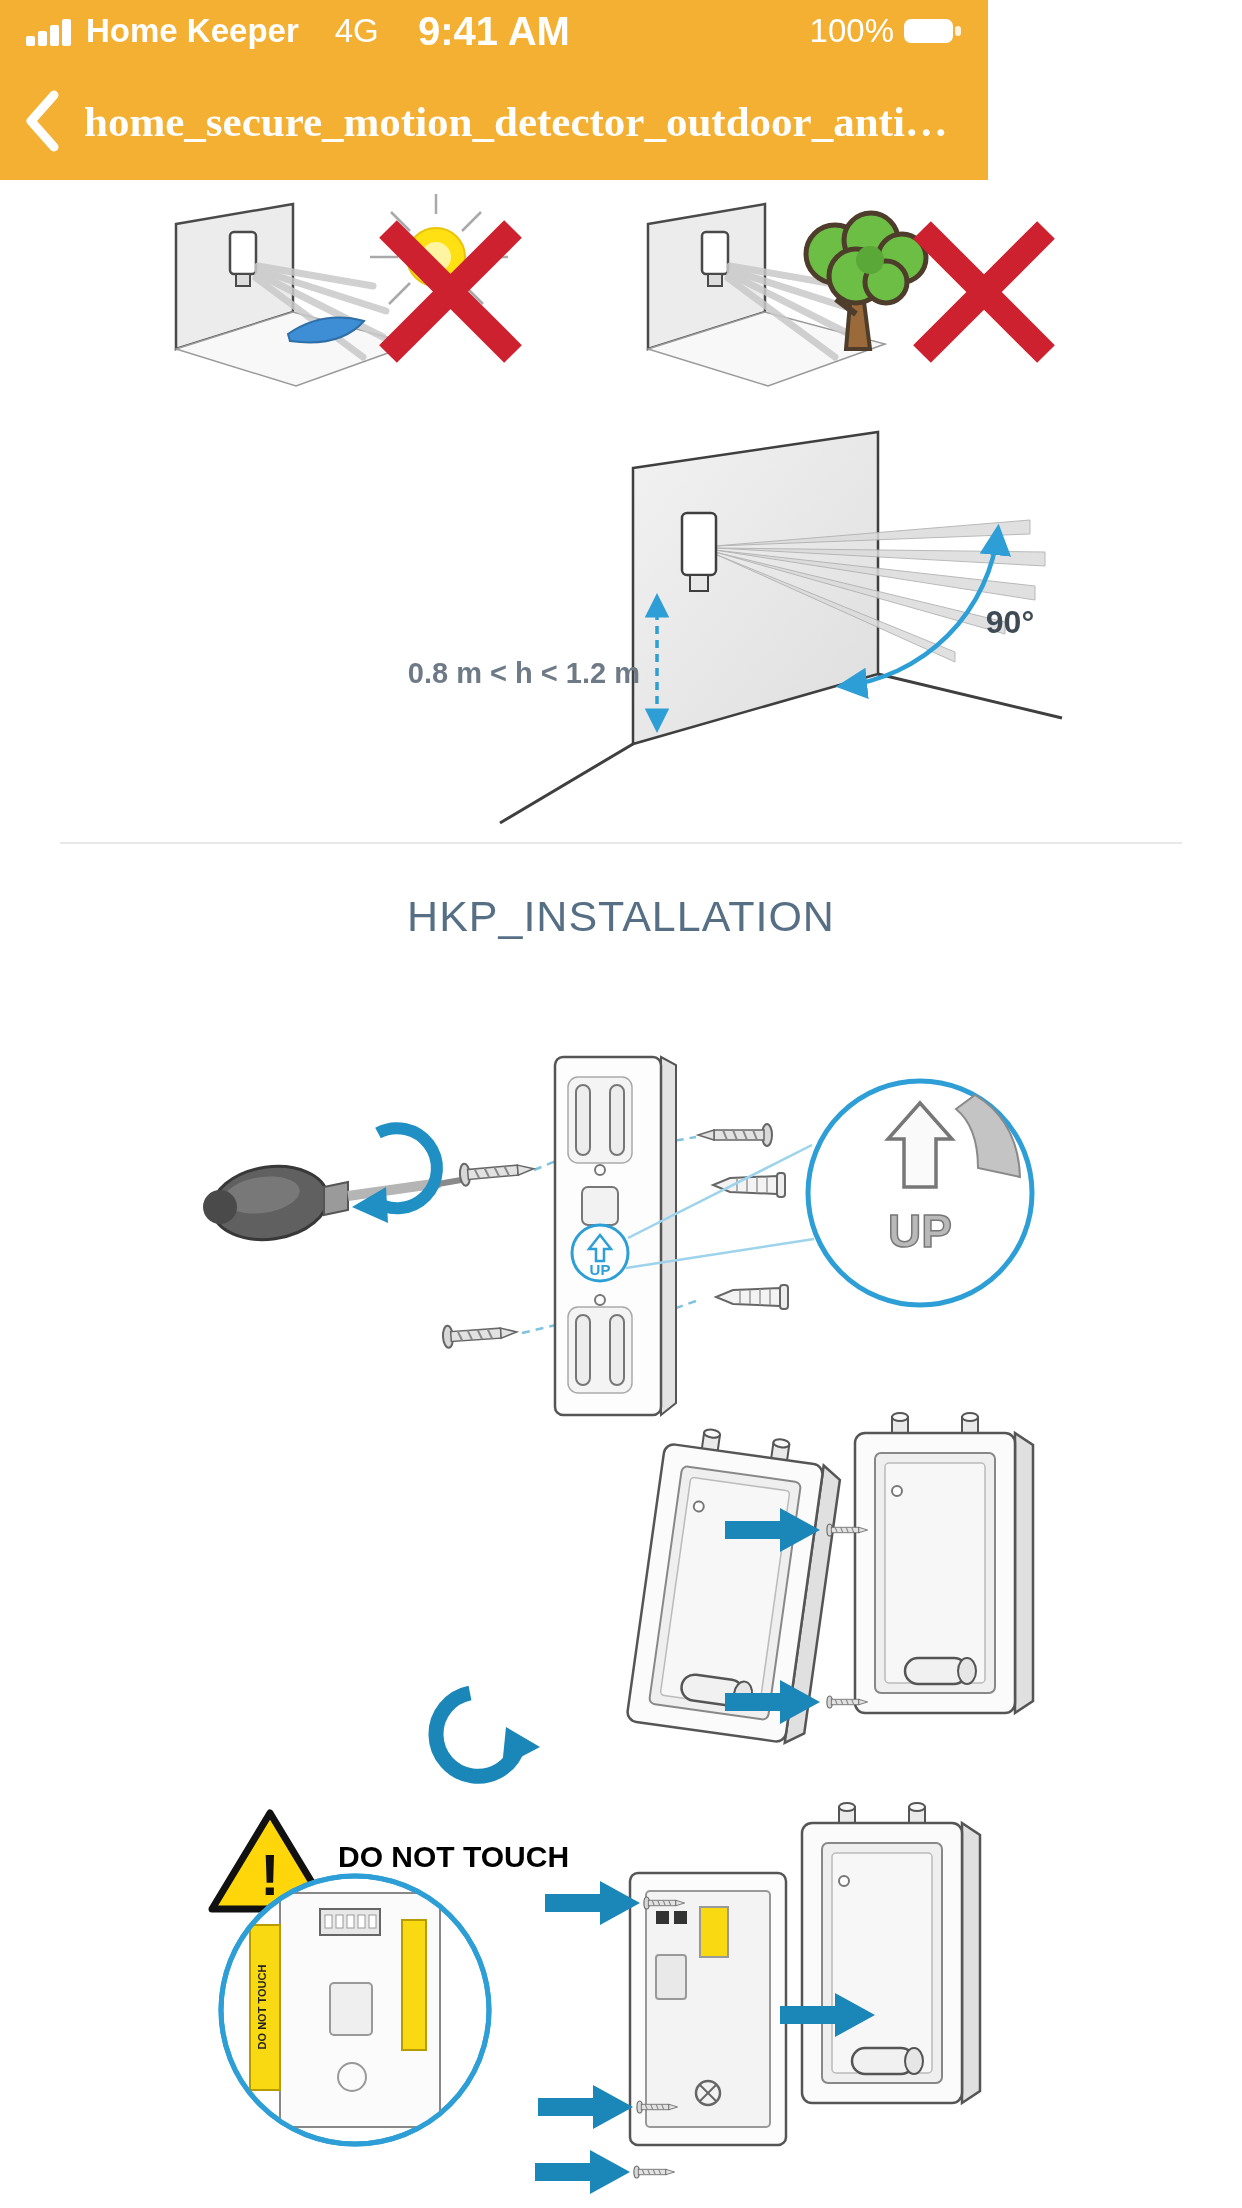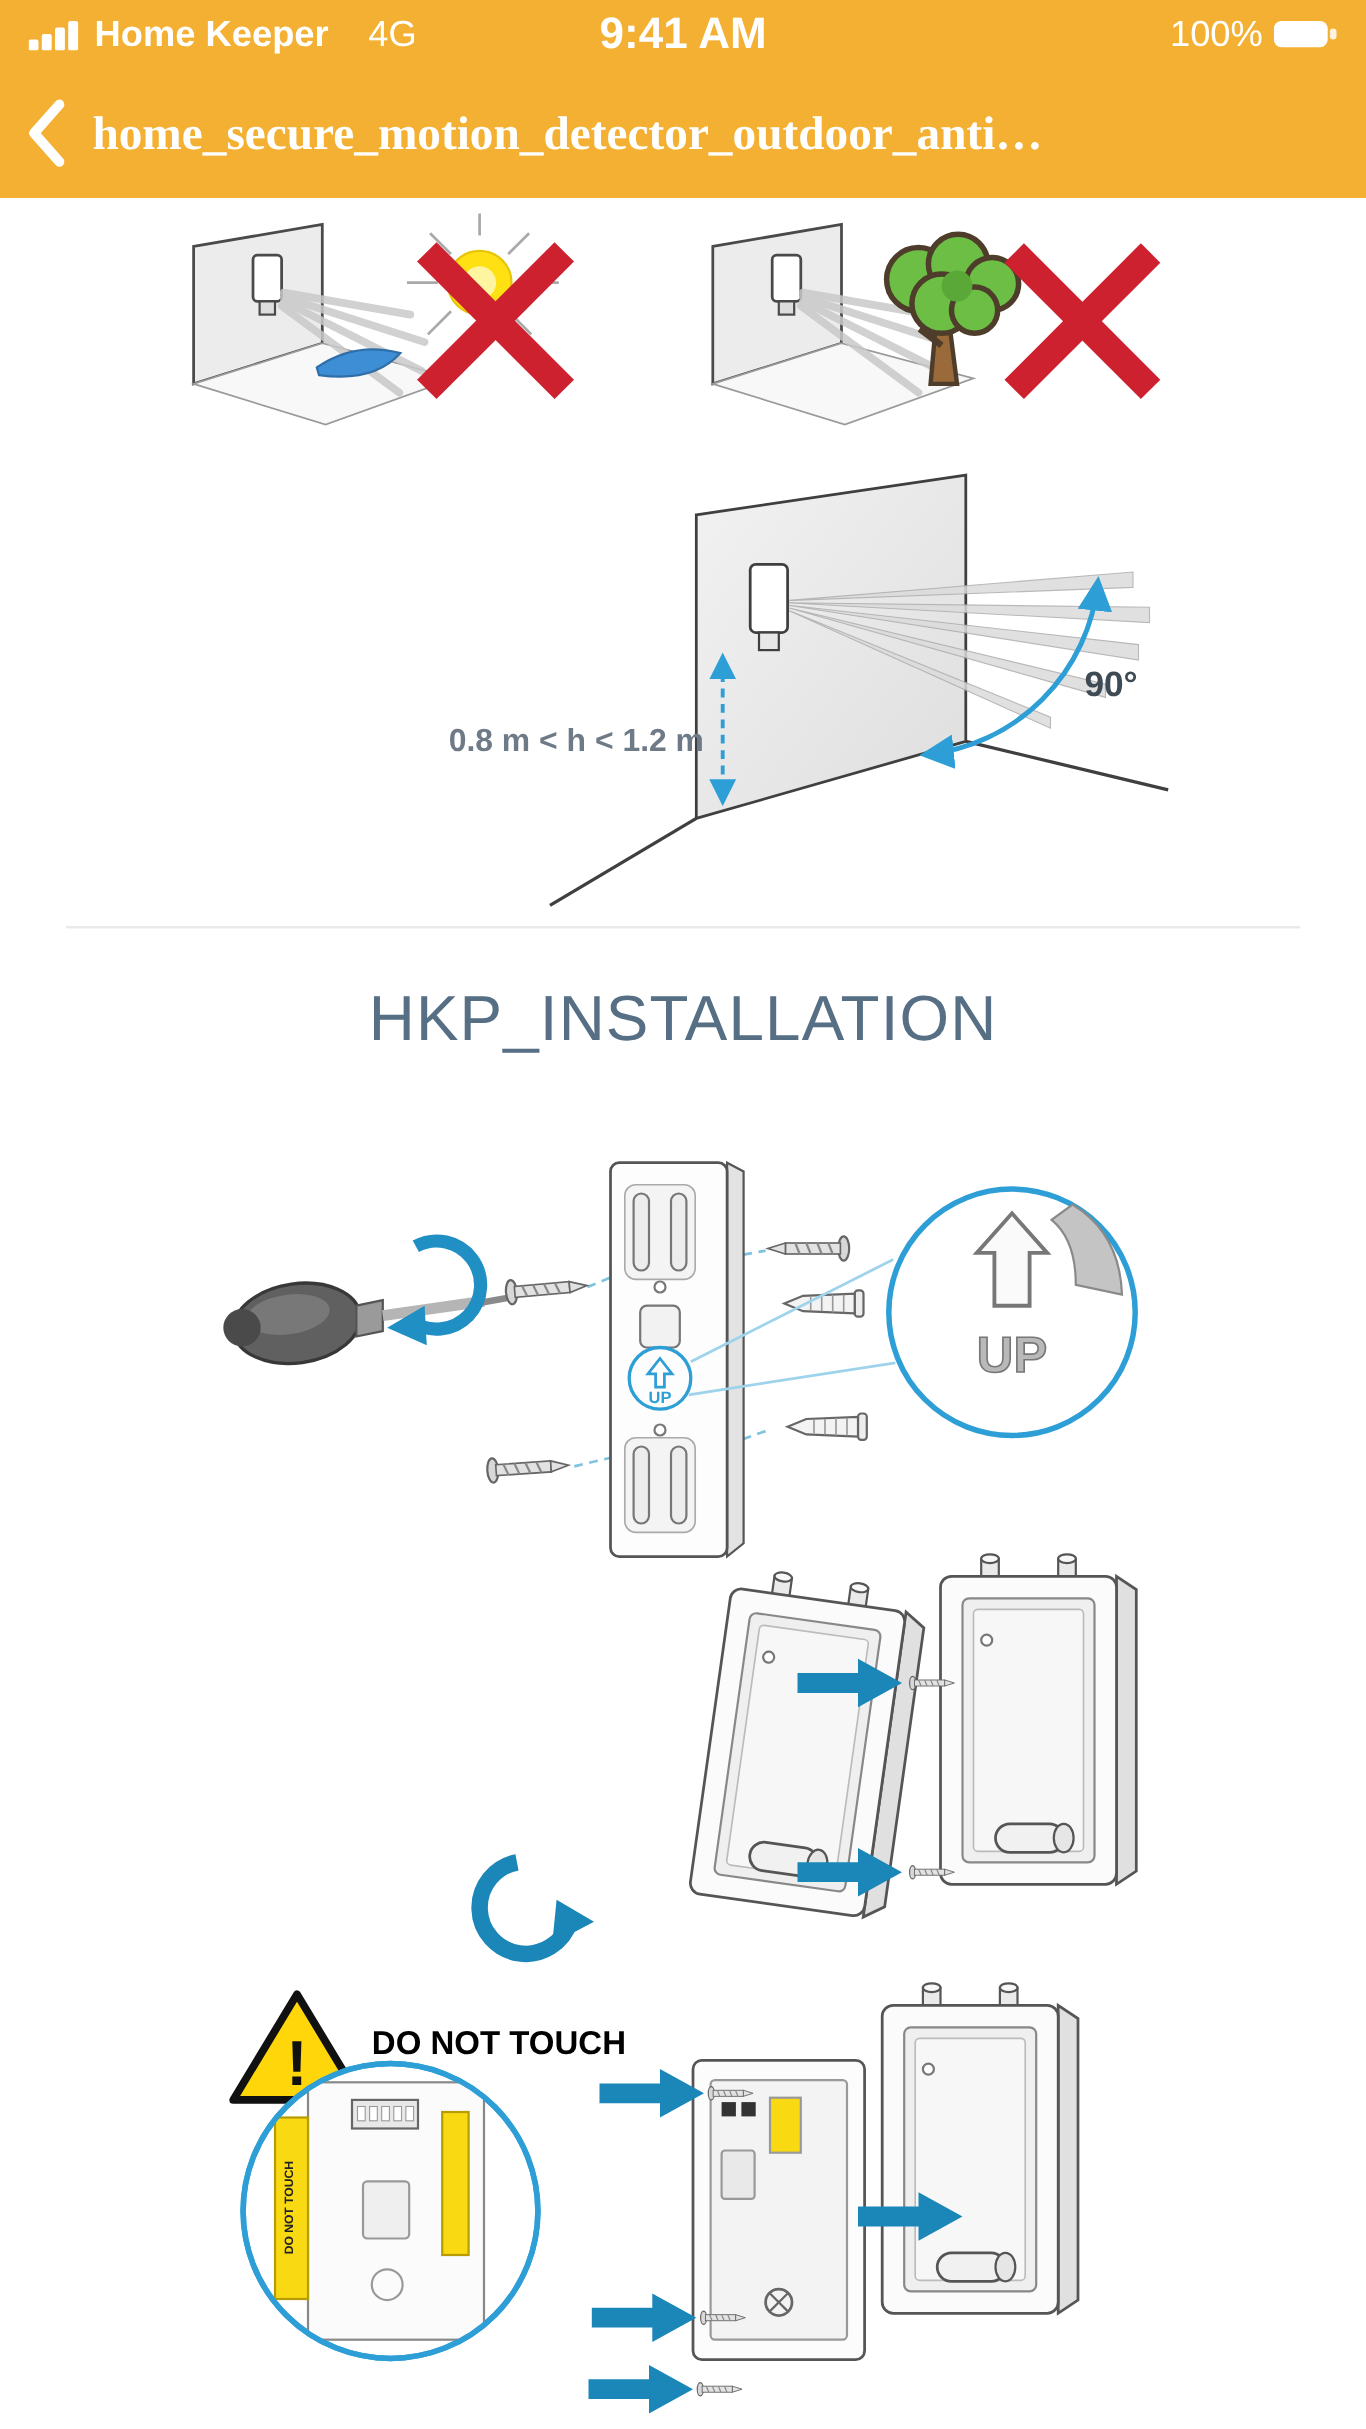--- a/index.html
+++ b/index.html
@@ -3,40 +3,40 @@
 <meta charset="utf-8">
 <style>
   * { margin:0; padding:0; box-sizing:border-box; }
   html,body { width:1242px; height:2208px; }
   body { font-family:"Liberation Sans", sans-serif; background:#ffffff; }
   svg { display:block; }
   svg text { font-family:"Liberation Sans", sans-serif; }
 
   .screen { position:relative; width:1242px; height:2208px; overflow:hidden; background:#fff; }
 
-  .header { position:absolute; top:0; left:0; width:1242px; height:180px; background:#F4B032; }
+  .header { position:absolute; top:0; left:0; width:988px; height:180px; background:#F4B032; }
   .status-bar { position:relative; height:62px; display:flex; align-items:center; padding:0 26px; color:#fff; }
   .sb-left { display:flex; align-items:center; gap:14px; font-size:33px; }
   .sb-carrier { font-weight:600; }
   .sb-network { font-weight:400; margin-left:22px; }
   .sb-time { position:absolute; left:50%; transform:translateX(-50%); font-size:40px; font-weight:700; }
   .sb-right { margin-left:auto; display:flex; align-items:center; gap:10px; font-size:33px; font-weight:500; }
 
   .nav-bar { position:relative; height:118px; display:flex; align-items:center; padding:0 20px; color:#fff; }
   .back-btn { width:46px; height:70px; display:flex; align-items:center; justify-content:center; cursor:pointer; flex:0 0 auto; }
   .nav-title { margin-left:18px; font-size:43px; font-weight:700; white-space:nowrap; overflow:hidden;font-family:Liberation Serif, serif; }
 
   .content { position:absolute; top:180px; left:0; width:1242px; height:2028px; background:#fff; overflow:hidden; }
 
   .panel-sun   { position:absolute; left:158px; top:14px;  width:395px; height:212px; }
   .panel-tree  { position:absolute; left:630px; top:14px;  width:460px; height:212px; }
   .placement   { position:absolute; left:310px; top:248px; width:760px; height:430px; }
   .divider     { position:absolute; left:60px;  top:662px; width:1122px; height:2px; background:#E8E8E8; }
   .section-heading { position:absolute; top:712px; left:0; width:1242px; text-align:center;
-                     font-size:58px; font-weight:400; color:#566F84; letter-spacing:1px; }
+                     font-size:43px; font-weight:400; color:#566F84; letter-spacing:1px; }
   .install     { position:absolute; left:140px; top:845px; width:970px; height:1183px; }
 </style>
 </head>
 <body>
 
 <div class="screen">
 
   <div class="header">
     <div class="status-bar">
       <div class="sb-left">

